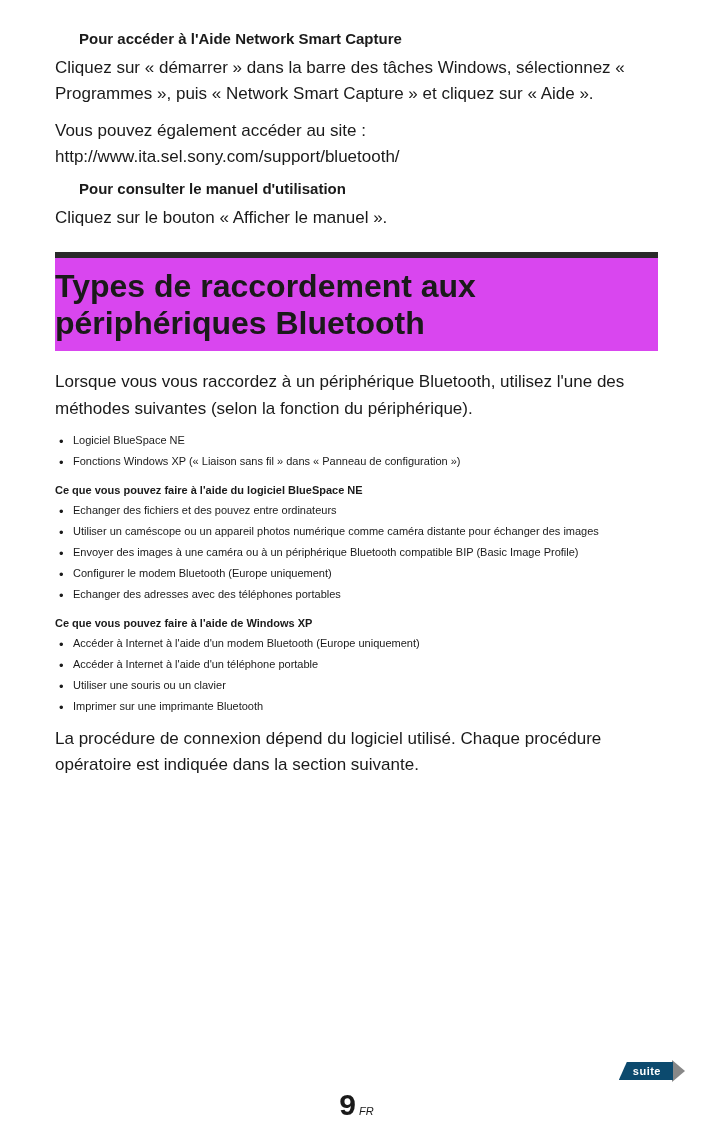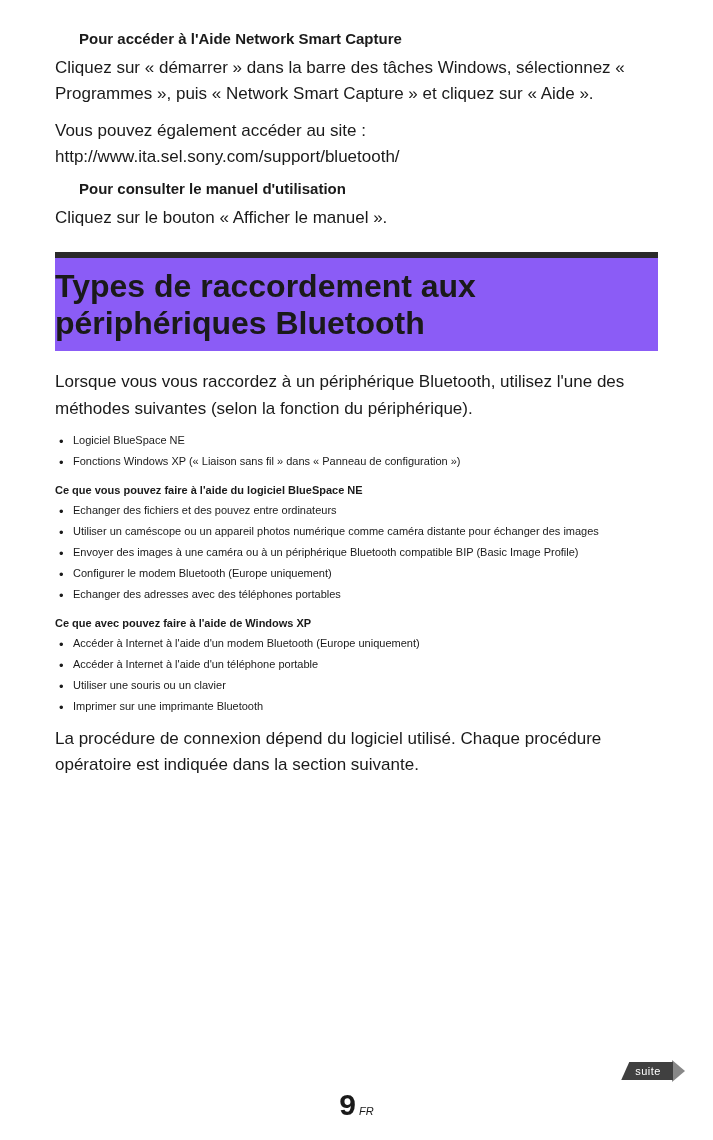--- a/index.html
+++ b/index.html
@@ -41,21 +41,21 @@
     }
 
     .section-divider {
       height: 6px;
       background: #2a2a2a;
       margin: 20px 0 0 0;
       width: 100%;
     }
 
     .big-title-section {
-      background: #8b5cf6;
+      background: #d946ef;
       padding: 10px 0 10px 0;
       margin-bottom: 18px;
     }
 
     .big-title {
       font-size: 32px;
       font-weight: bold;
       line-height: 1.15;
       color: #1a1a1a;
       margin-bottom: 0;
@@ -141,35 +141,35 @@
     <ul class="bullet-list">
       <li>Echanger des fichiers et des pouvez entre ordinateurs</li>
       <li>Utiliser un caméscope ou un appareil photos numérique comme caméra distante pour échanger des images</li>
       <li>Envoyer des images à une caméra ou à un périphérique Bluetooth compatible BIP (Basic Image Profile)</li>
       <li>Configurer le modem Bluetooth (Europe uniquement)</li>
       <li>Echanger des adresses avec des téléphones portables</li>
     </ul>
   </div>
 
   <div class="body-section">
-    <p class="subsection-heading">Ce que avec pouvez faire à l'aide de Windows XP</p>
+    <p class="subsection-heading">Ce que vous pouvez faire à l'aide de Windows XP</p>
     <ul class="bullet-list">
       <li>Accéder à Internet à l'aide d'un modem Bluetooth (Europe uniquement)</li>
       <li>Accéder à Internet à l'aide d'un téléphone portable</li>
       <li>Utiliser une souris ou un clavier</li>
       <li>Imprimer sur une imprimante Bluetooth</li>
     </ul>
   </div>
 
   <p class="paragraph">La procédure de connexion dépend du logiciel utilisé. Chaque procédure opératoire est indiquée dans la section suivante.</p>
 </div>
 
 <div class="footer-bar">
   <div style="display:flex; align-items:center; position:absolute; right:28px; bottom:38px;">
-    <div style="background:#404040; color:#fff; font-size:11px; font-weight:normal; padding:3px 12px 3px 14px; letter-spacing:0.5px; clip-path: polygon(8px 0%, 100% 0%, 100% 100%, 0% 100%);">suite</div>
+    <div style="background:#0c4a6e; color:#fff; font-size:11px; font-weight:bold; padding:3px 12px 3px 14px; letter-spacing:0.5px; clip-path: polygon(8px 0%, 100% 0%, 100% 100%, 0% 100%);">suite</div>
     <div style="width:0; height:0; border-top:11px solid transparent; border-bottom:11px solid transparent; border-left:13px solid #888888; margin-left:-1px;"></div>
   </div>
 </div>
 
 <div style="position:absolute; bottom:18px; left:50%; transform:translateX(-50%); display:flex; align-items:baseline; gap:3px;">
   <span style="font-size:30px; font-weight:bold; color:#1a1a1a;">9</span>
   <span style="font-size:11px; color:#1a1a1a; font-style:italic; vertical-align:super;">FR</span>
 </div>
 
 </body></html>

